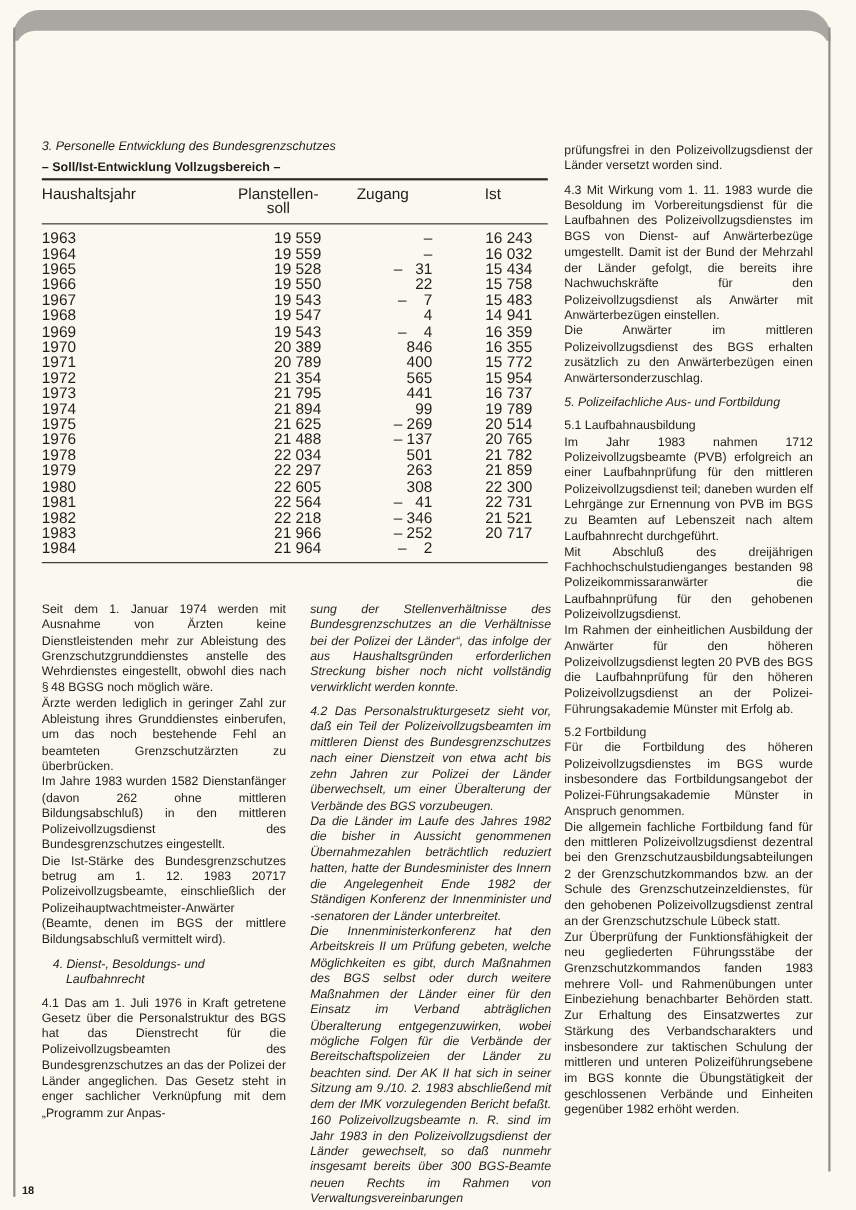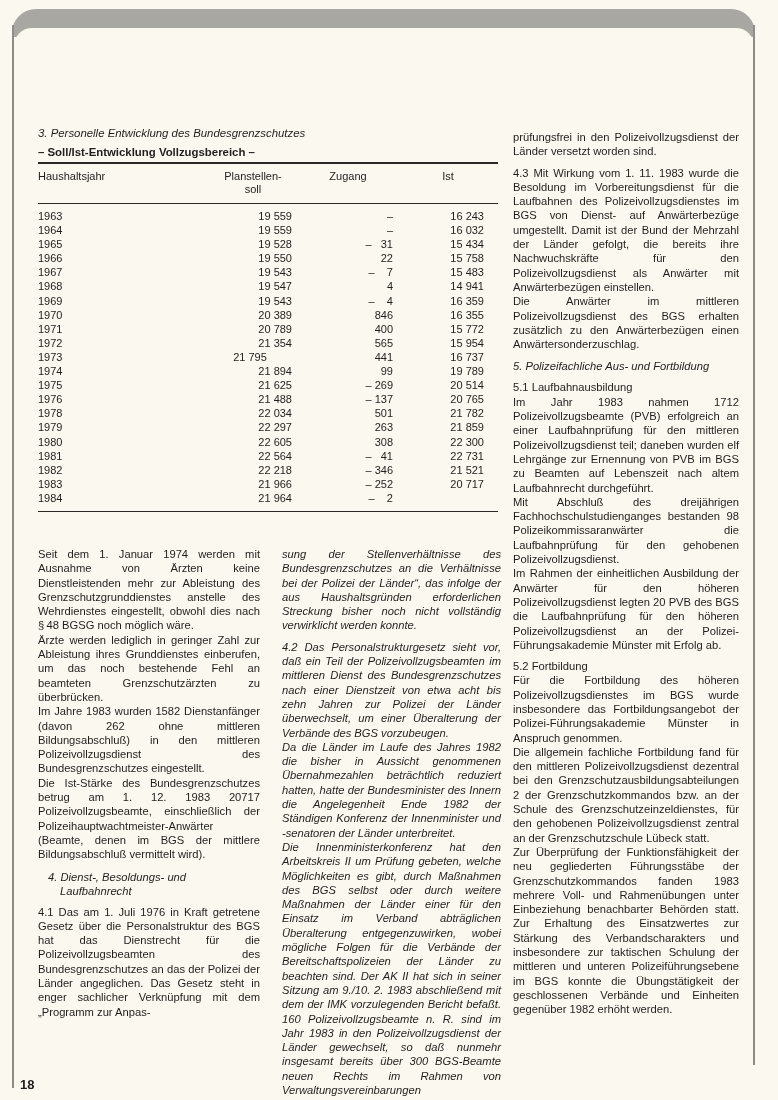--- a/index.html
+++ b/index.html
@@ -13,40 +13,40 @@
   }
   .banner-cut {
     position: absolute; left: 13.5px; top: 28px; width: 740px; height: 40px;
     background: #fbf8ef; border-radius: 18px 18px 0 0;
   }
 
   .table-block { position: absolute; left: 38px; top: 126px; width: 460px; }
   .table-title { font-style: italic; font-size: 11.4px; line-height: 14px; margin-bottom: 5px; }
   .table-subtitle { font-weight: bold; font-size: 11.4px; line-height: 14px; margin-bottom: 3px; }
   .rule { height: 1.5px; background: #2a2926; }
-  table { width: 100%; border-collapse: collapse; font-size: 11px; }
+  table { width: 100%; border-collapse: collapse; font-size: 14px; }
   th { font-weight: normal; text-align: center; vertical-align: top; padding: 6px 0 7px 0; line-height: 13px; }
   th.c-year { text-align: left; }
   td { line-height: 14.1px; padding: 0; }
   td.c-year { width: 170px; }
   td.c-soll { width: 90px; text-align: right; padding-right: 6px; }
   td.c-zug { width: 100px; text-align: right; padding-right: 5px; }
   td.c-ist { width: 100px; text-align: right; padding-right: 14px; }
   .first-row td { padding-top: 5px; }
   .last-row td { padding-bottom: 6px; }
 
   .col { position: absolute; font-size: 11.2px; line-height: 14.3px; text-align: justify; hyphens: manual; }
   .col p { margin: 0; }
   .col p.gap { margin-top: 7px; }
   .col h3 { font-size: 11.2px; font-style: italic; font-weight: normal; line-height: 14px; margin: 8px 0 7px 10px; text-align: left; }
   .col-left { left: 38px; top: 547px; width: 222px; }
   .col-mid { left: 282px; top: 547px; width: 219px; font-style: italic; }
   .col-right { left: 513px; top: 130px; width: 226px; }
   .col-right h3 { margin-left: 0; }
-  .page-number { position: absolute; left: 20px; top: 1077px; font-size: 13px; font-weight: bold; }
+  .page-number { position: absolute; left: 20px; top: 1077px; font-size: 10px; font-weight: bold; }
 </style>
 </head>
 <body>
 
 <div class="banner"></div>
 <div class="banner-cut"></div>
 <div class="frame-left"></div>
 <div class="frame-right"></div>
 
 <section class="table-block">
@@ -123,21 +123,21 @@
           <td class="c-ist" style="white-space: pre;">15 772</td>
         </tr>
         <tr>
           <td class="c-year" style="white-space: pre;">1972</td>
           <td class="c-soll" style="white-space: pre;">21 354</td>
           <td class="c-zug" style="white-space: pre;">565</td>
           <td class="c-ist" style="white-space: pre;">15 954</td>
         </tr>
         <tr>
           <td class="c-year" style="white-space: pre;">1973</td>
-          <td class="c-soll" style="white-space: pre; text-align: center;">21 795</td>
+          <td class="c-soll" style="white-space: pre;">21 795</td>
           <td class="c-zug" style="white-space: pre;">441</td>
           <td class="c-ist" style="white-space: pre;">16 737</td>
         </tr>
         <tr>
           <td class="c-year" style="white-space: pre;">1974</td>
           <td class="c-soll" style="white-space: pre;">21 894</td>
           <td class="c-zug" style="white-space: pre;">99</td>
           <td class="c-ist" style="white-space: pre;">19 789</td>
         </tr>
         <tr>

